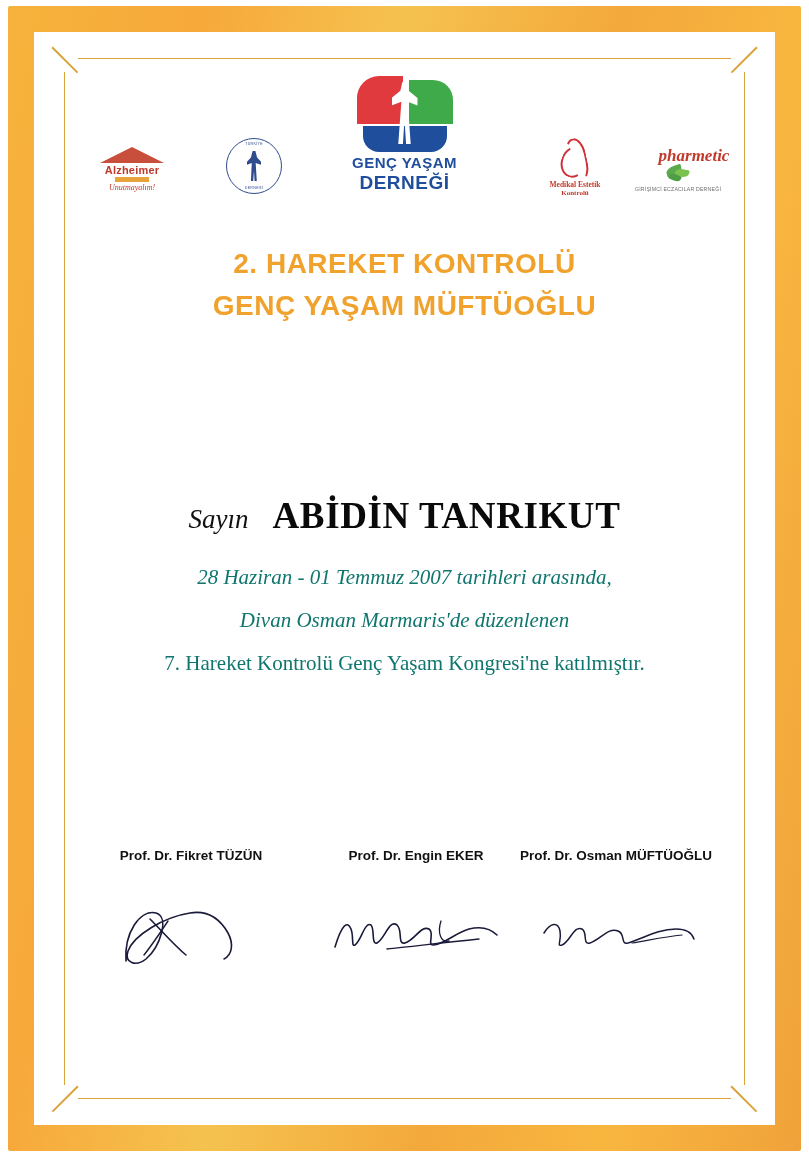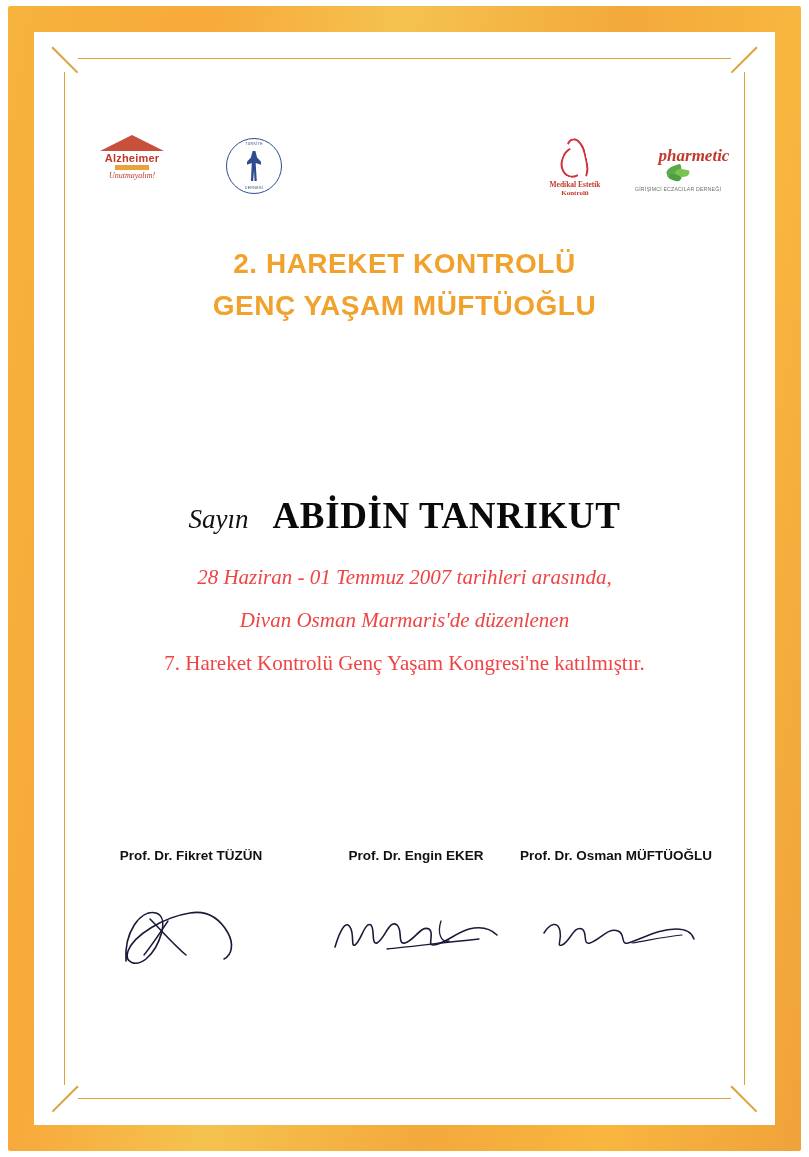--- a/index.html
+++ b/index.html
@@ -96,21 +96,21 @@
     right: 0;
     top: 18px;
     height: 140px;
   }
   .logo {
     position: absolute;
     text-align: center;
   }
 
   
-  .logo-alz { left: 22px; top: 59px; width: 92px; }
+  .logo-alz { left: 22px; top: 71px; width: 92px; }
   .alz-roof {
     width: 64px; height: 16px; margin: 0 auto;
     background: #c94f3d;
     clip-path: polygon(50% 0%, 100% 100%, 0% 100%);
   }
   .alz-word {
     font-family: "Liberation Sans", sans-serif;
     font-size: 11px; font-weight: 700; color: #c0392b;
     letter-spacing: .2px; line-height: 12px; margin-top: 1px;
   }
@@ -270,21 +270,21 @@
 
   
   .body-text {
     position: absolute;
     left: 24px; right: 24px;
     top: 498px;
     text-align: center;
     font-family: "Liberation Serif", serif;
     font-size: 21px;
     line-height: 43px;
-    color: #ef4444;
+    color: #0f766e;
   }
   .body-text .l1 { font-style: italic; }
   .body-text .l2 { font-style: italic; }
   .body-text .l3 { font-style: normal; }
 
   
   .sig-row {
     position: absolute;
     left: 0; right: 0;
     top: 790px;
@@ -336,20 +336,30 @@
       <div class="logo logo-blue">
         <div class="blue-ring">
           <div class="ring-text">
             <span class="t">TÜRKİYE</span>
             <span class="b">DERNEĞİ</span>
           </div>
           <div class="figure"></div>
         </div>
       </div>
 
+      <div class="logo logo-main">
+        <div class="gy-mark">
+          <div class="q-red"></div>
+          <div class="q-green"></div>
+          <div class="q-blue"></div>
+          <div class="person"></div>
+        </div>
+        <div class="gy-name1">GENÇ YAŞAM</div>
+        <div class="gy-name2">DERNEĞİ</div>
+      </div>
 
       <div class="logo logo-med">
         <div class="med-mark">
           <div class="swirl"></div>
           <div class="swirl2"></div>
         </div>
         <div class="med-t1">Medikal Estetik</div>
         <div class="med-t2">Kontrolü</div>
       </div>
 

